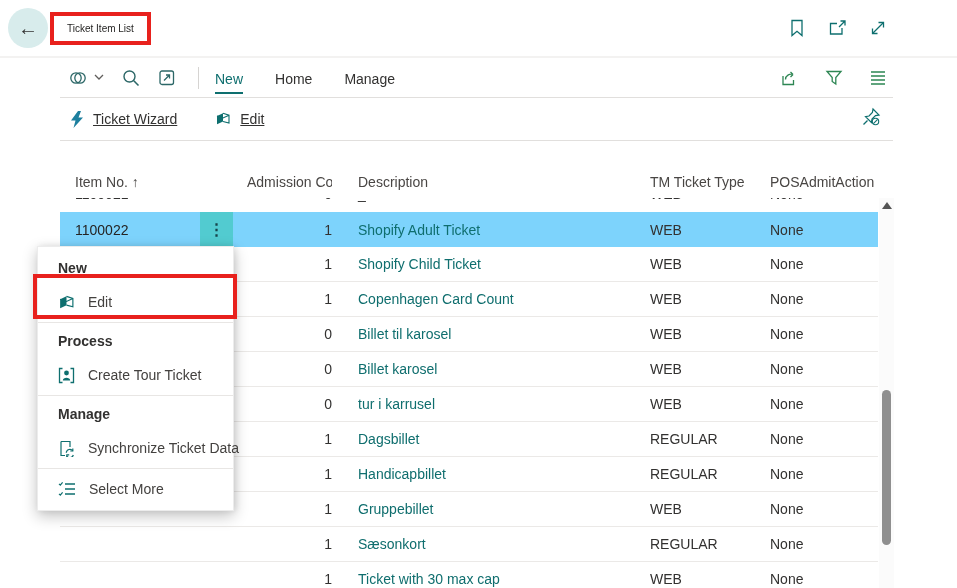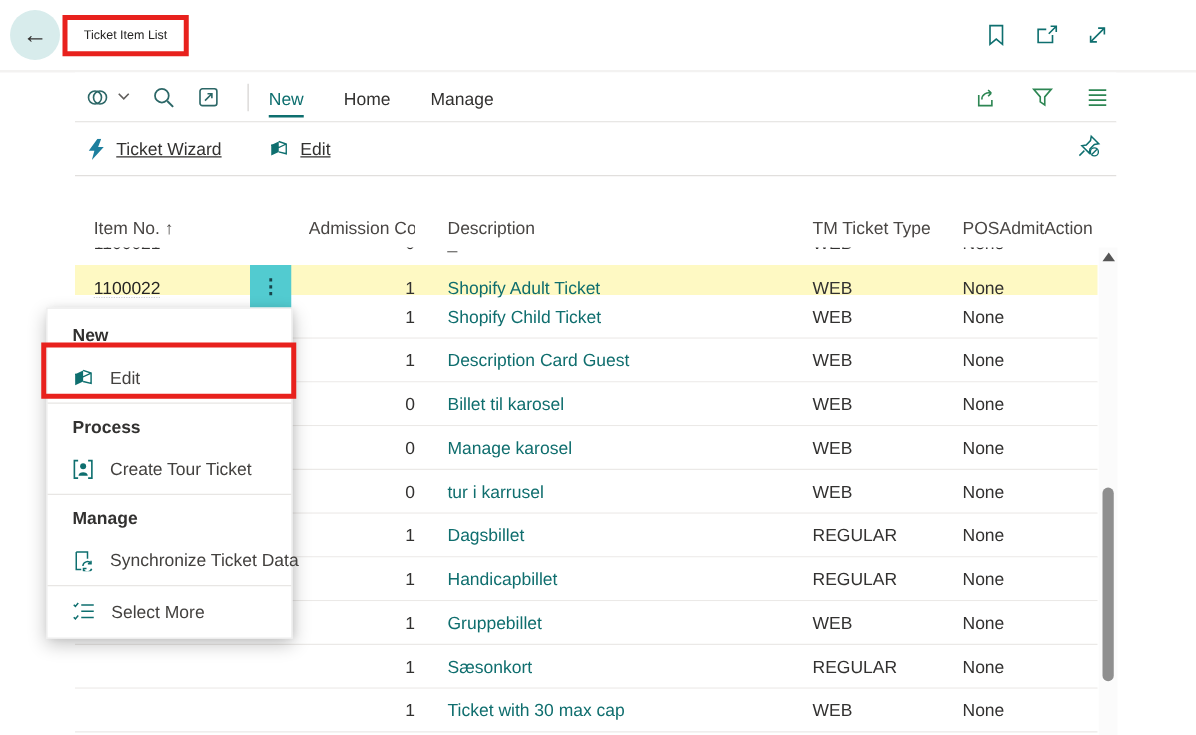--- a/index.html
+++ b/index.html
@@ -41,21 +41,21 @@
   .grid{display:grid;grid-template-columns:187px 85px 316px 120px 110px;align-items:center;}
   .c{font-size:14px;white-space:nowrap;overflow:hidden;}
   .c1{padding-left:15px;}
   .c2{text-align:right;}
   .c3{padding-left:26px;}
   .c4,.c5{padding-left:2px;}
   .thead{margin-top:24px;height:33px;color:#494644;}
   .thead .c{font-size:14px;}
   .partial{height:14px;overflow:hidden;position:relative;}
   .partial .grid{height:34px;margin-top:-21px;}
-  .sel-row{height:24px;background:#fef9c3;position:relative;}
+  .sel-row{height:35px;background:#7dd3fc;position:relative;}
   .sel-row .grid{height:35px;}
   .itemno-link{color:#252423;border-bottom:1px dotted #4a4a4a;cursor:pointer;}
   .ellipsis-btn{position:absolute;left:140px;top:0;width:33px;height:35px;background:#52cbd0;
                 display:flex;align-items:center;justify-content:center;cursor:pointer;}
   .ellipsis-btn span{font-size:16px;font-weight:bold;color:#17444a;line-height:1;letter-spacing:0;}
   .trow{height:34px;border-bottom:1px solid #ebe9e7;cursor:pointer;background:#fff;}
   .trow .grid{height:34px;}
   .desc-link{color:#0f6e6e;cursor:pointer;text-decoration:none;}
 
   
@@ -215,21 +215,21 @@
           </div>
           <div class="c c4">WEB</div>
           <div class="c c5">None</div>
         </div>
       </div>
       <div class="trow">
         <div class="grid">
           <div class="c c1"></div>
           <div class="c c2">1</div>
           <div class="c c3">
-            <a class="desc-link">Description Card Guest</a>
+            <a class="desc-link">Copenhagen Card Count</a>
           </div>
           <div class="c c4">WEB</div>
           <div class="c c5">None</div>
         </div>
       </div>
       <div class="trow">
         <div class="grid">
           <div class="c c1"></div>
           <div class="c c2">0</div>
           <div class="c c3">
@@ -237,21 +237,21 @@
           </div>
           <div class="c c4">WEB</div>
           <div class="c c5">None</div>
         </div>
       </div>
       <div class="trow">
         <div class="grid">
           <div class="c c1"></div>
           <div class="c c2">0</div>
           <div class="c c3">
-            <a class="desc-link">Manage karosel</a>
+            <a class="desc-link">Billet karosel</a>
           </div>
           <div class="c c4">WEB</div>
           <div class="c c5">None</div>
         </div>
       </div>
       <div class="trow">
         <div class="grid">
           <div class="c c1"></div>
           <div class="c c2">0</div>
           <div class="c c3">

